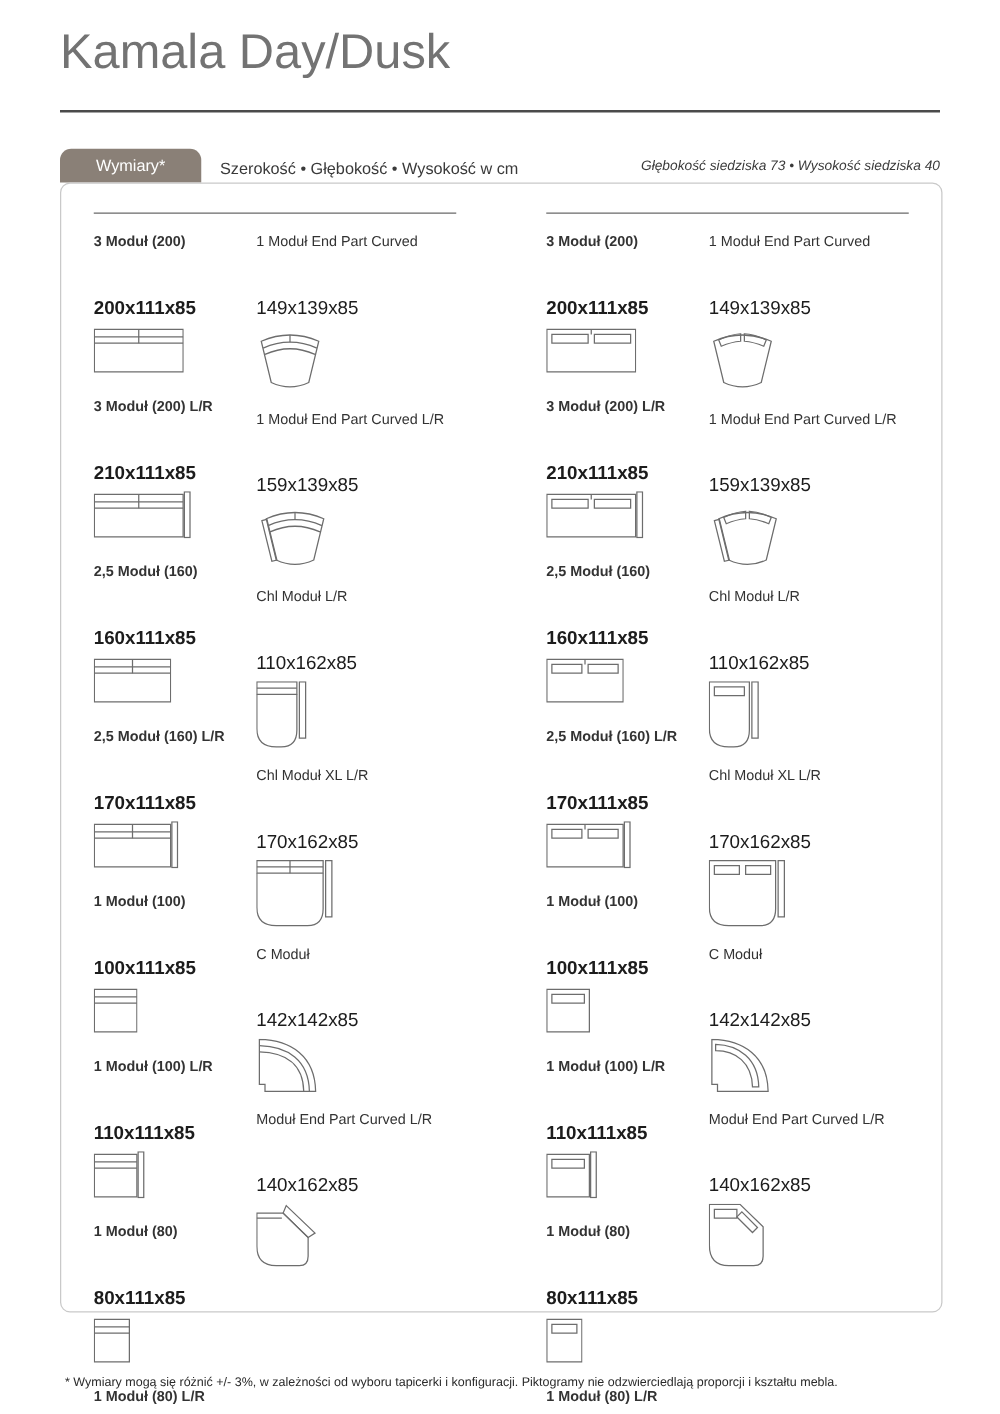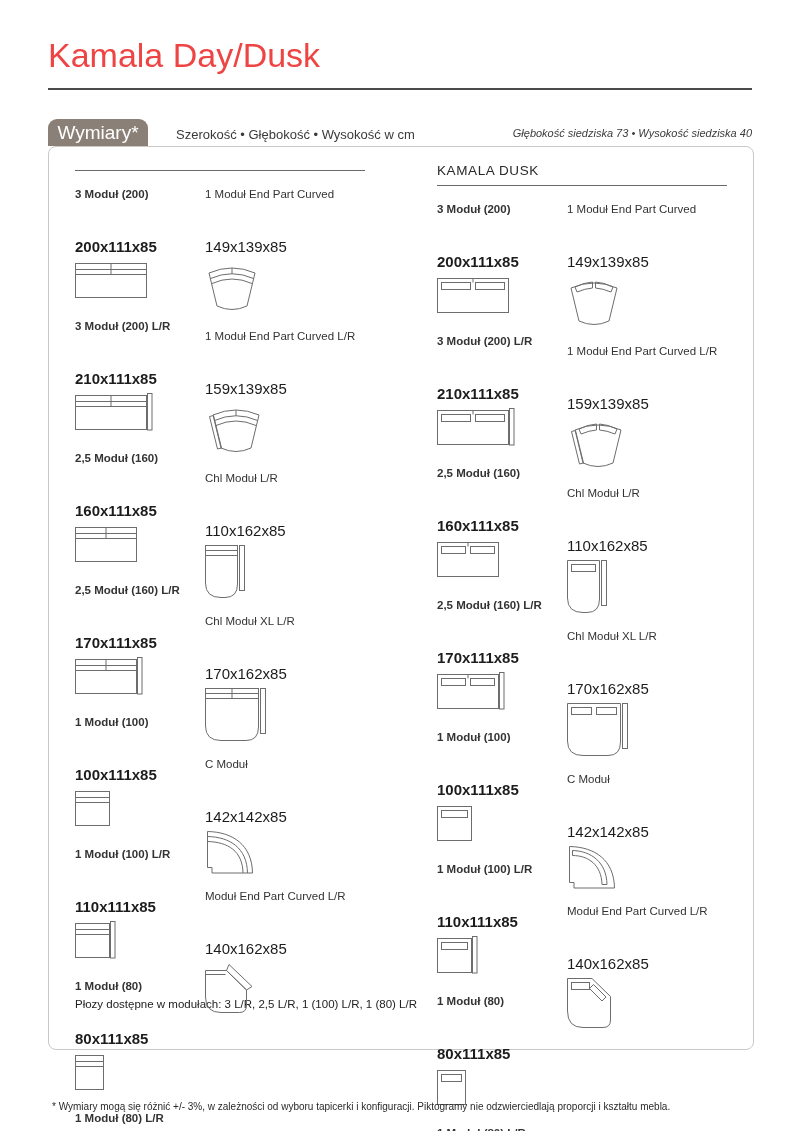--- a/index.html
+++ b/index.html
@@ -2,30 +2,30 @@
 <html><head>
 <meta charset="utf-8">
 <style>
   html,body { margin:0; padding:0; }
   body {
     width:800px; height:1131px; position:relative; background:#ffffff;
     font-family:"Liberation Sans", sans-serif; color:#222;
     overflow:hidden;
   }
   .page-title {
-    position:absolute; left:48px; top:36px;
-    font-size:34px; color:#ef4444; letter-spacing:0;
+    position:absolute; left:48px; top:20px;
+    font-size:39px; color:#737373; letter-spacing:0;
   }
   .title-rule {
     position:absolute; left:48px; top:88px; width:704px; height:2px; background:#4b4b4b;
   }
   .tab {
-    position:absolute; left:48px; top:119px; width:100px; height:27px;
+    position:absolute; left:48px; top:119px; width:113px; height:27px;
     background:#8a8077; border-radius:9px 9px 0 0; color:#fff;
-    display:flex; align-items:center; justify-content:center; font-size:19px;text-align:center;
+    display:flex; align-items:center; justify-content:center; font-size:13px;text-align:center;
   }
   .hdr-sub { position:absolute; left:176px; top:127px; font-size:13px; color:#3a3a3a; }
   .hdr-right { position:absolute; right:48px; top:127px; font-size:11px; color:#3a3a3a;font-style:italic; }
   .panel {
     position:absolute; left:48px; top:146px; width:706px; height:904px;
     border:1px solid #c9c9c9; border-radius:8px; box-sizing:border-box;
   }
   .section { position:absolute; top:16px; width:320px; }
   .section-day  { left:26px; }
   .section-dusk { left:388px; }
@@ -47,21 +47,20 @@
 <body>
 
 <div class="page-title">Kamala Day/Dusk</div>
 <div class="title-rule"></div>
 
 <div class="tab">Wymiary*</div>
 <div class="hdr-sub">Szerokość • Głębokość • Wysokość w cm</div>
 <div class="hdr-right">Głębokość siedziska 73 • Wysokość siedziska 40</div>
 
 <div class="panel" id="panel">
-  <div class="panel-note">Płozy dostępne w modułach: 3 L/R, 2,5 L/R, 1 (100) L/R, 1 (80) L/R</div>
 <div class="section section-day">
       <div class="sec-rule"></div>
       <div class="cols">
         <div class="col-a">
           <div class="entry">
             <div class="lbl">3 Moduł (200)</div>
             <div class="dims">200x111x85</div>
             <svg width="72" height="38" viewBox="0 0 72 38">
               <rect x="0.5" y="2.5" width="71" height="34"></rect>
               <line x1="0.5" y1="8.5" x2="71.5" y2="8.5"></line>
@@ -198,21 +197,20 @@
             <svg width="50" height="56" viewBox="0 0 50 56">
               <path d="M0.5 7.5 L21.5 7.5 L41.5 27 L41.5 42 Q41.5 49.5 34.5 49.5 L16 49.5 Q0.5 49.5 0.5 34 Z"></path>
               <line x1="0.5" y1="11.5" x2="20.5" y2="11.5"></line>
               <path d="M24 1.5 L47 23.5 L41.5 27 L21.5 7.5 Z"></path>
             </svg>
           </div>
         </div>
       </div>
     </div>
     <div class="section section-dusk">
-      <div class="sec-title">KAMALA DUSK</div>
       <div class="sec-rule"></div>
       <div class="cols">
         <div class="col-a">
           <div class="entry">
             <div class="lbl">3 Moduł (200)</div>
             <div class="dims">200x111x85</div>
             <svg width="72" height="38" viewBox="0 0 72 38">
               <rect x="0.5" y="2.5" width="71" height="34"></rect>
               <rect x="4.5" y="6.5" width="29" height="7"></rect>
               <rect x="38.5" y="6.5" width="29" height="7"></rect>

